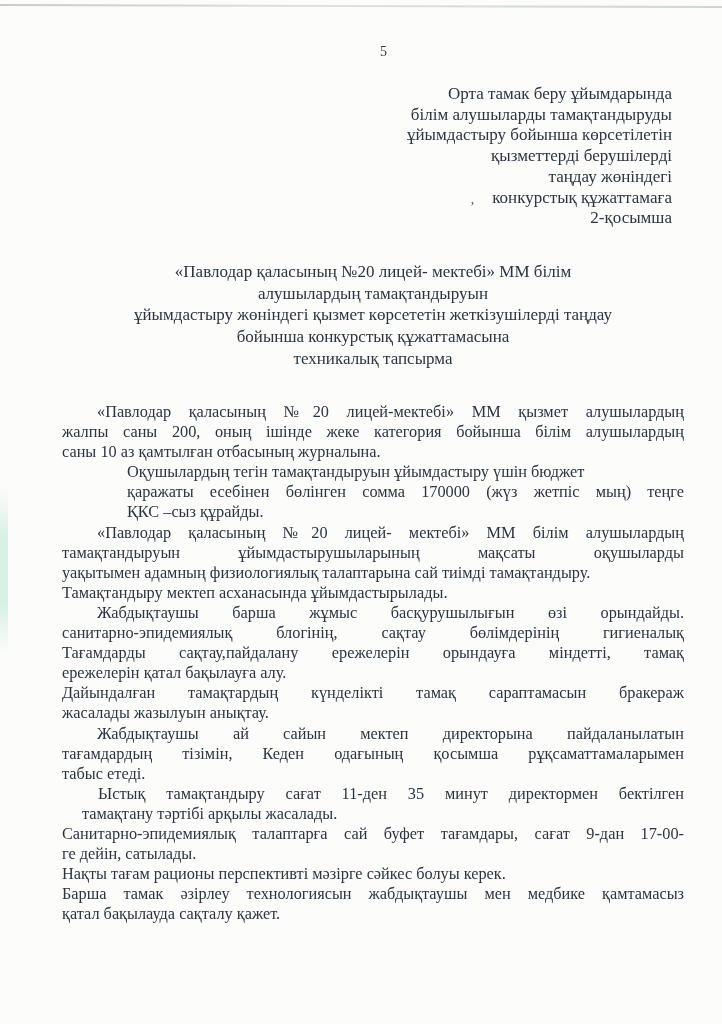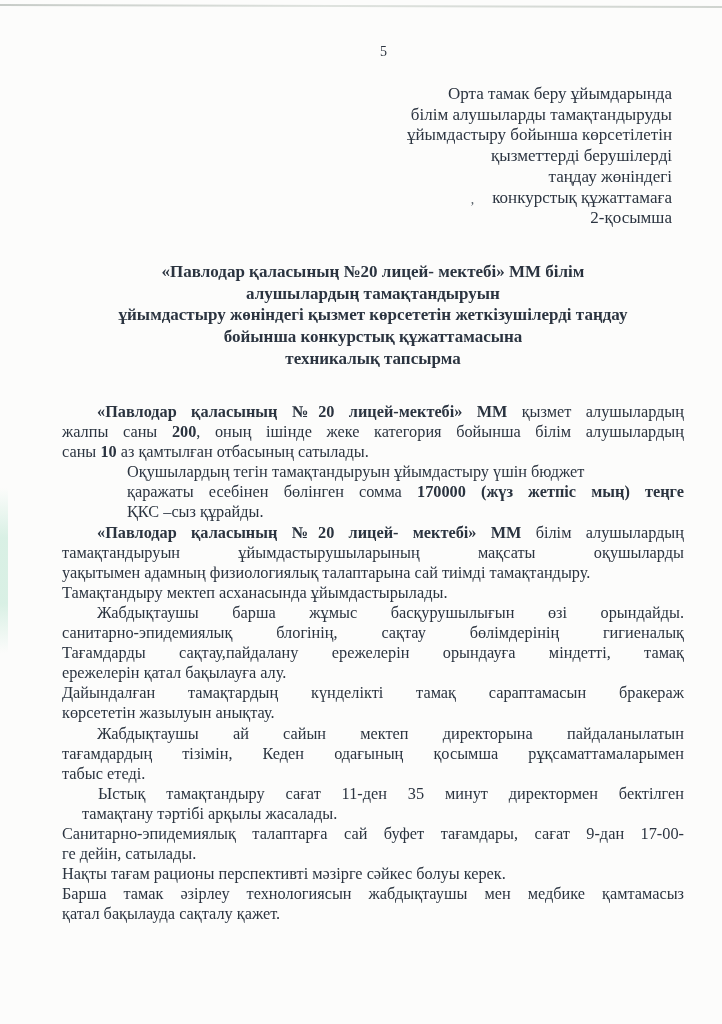--- a/index.html
+++ b/index.html
@@ -38,38 +38,38 @@
     width: 300px;
     font-size: 17px;
     line-height: 20.7px;
     text-align: right;
   }
   .title-block {
     position: absolute;
     top: 261px; left: 62px;
     width: 622px;
     font-size: 17px;
-    font-weight: bold;
+    font-weight: normal;
     line-height: 21.7px;
     text-align: center;
   }
   .body-block {
     position: absolute;
     top: 402px; left: 62px;
     width: 622px;
     font-size: 16.3px;
     line-height: 20.1px;
     text-align: left;
   }
   .line { white-space: normal; }
   .line.just {
     text-align: justify;
     text-align-last: justify;
   }
-  .b { font-weight: bold; }
+  .b { font-weight: normal; }
   .artifact {
     position: absolute;
     left: 470px; top: 200px;
     font-size: 14px;
     color: #555e66;
   }
 </style>
 </head>
 <body>
 
@@ -90,34 +90,34 @@
   <div class="title-block" id="title-block">
       <div class="line">«Павлодар қаласының №20 лицей- мектебі» ММ білім</div>
       <div class="line">алушылардың тамақтандыруын</div>
       <div class="line">ұйымдастыру жөніндегі қызмет көрсететін жеткізушілерді таңдау</div>
       <div class="line">бойынша конкурстық құжаттамасына</div>
       <div class="line">техникалық тапсырма</div>
     </div>
   <div class="body-block" id="body-block">
       <div class="line just" style="margin-left: 35px;"><span class="b">«Павлодар қаласының №20 лицей-мектебі» ММ </span><span class="">қызмет алушылардың</span></div>
       <div class="line just"><span class="">жалпы саны </span><span class="b">200</span><span class="">, оның ішінде жеке категория бойынша білім алушылардың</span></div>
-      <div class="line"><span class="">саны </span><span class="b">10</span><span class=""> аз қамтылған отбасының сатылады.</span></div>
+      <div class="line"><span class="">саны </span><span class="b">10</span><span class=""> аз қамтылған отбасының журналына.</span></div>
       <div class="line" style="margin-left: 65px;"><span class="">Оқушылардың тегін тамақтандыруын ұйымдастыру үшін бюджет</span></div>
       <div class="line just" style="margin-left: 65px;"><span class="">қаражаты есебінен бөлінген сомма </span><span class="b">170000 (жүз жетпіс мың) теңге</span></div>
       <div class="line" style="margin-left: 65px;"><span class="">ҚКС –сыз құрайды.</span></div>
       <div class="line just" style="margin-left: 35px;"><span class="b">«Павлодар қаласының №20 лицей- мектебі» ММ </span><span class="">білім алушылардың</span></div>
       <div class="line just"><span class="">тамақтандыруын ұйымдастырушыларының мақсаты оқушыларды</span></div>
       <div class="line"><span class="">уақытымен адамның физиологиялық талаптарына сай тиімді тамақтандыру.</span></div>
       <div class="line" style=""><span class="">Тамақтандыру мектеп асханасында ұйымдастырылады.</span></div>
       <div class="line just" style="margin-left: 35px;"><span class="">Жабдықтаушы барша жұмыс басқурушылығын өзі орындайды.</span></div>
       <div class="line just"><span class="">санитарно-эпидемиялық блогінің, сақтау бөлімдерінің гигиеналық</span></div>
       <div class="line just"><span class="">Тағамдарды сақтау,пайдалану ережелерін орындауға міндетті, тамақ</span></div>
       <div class="line"><span class="">ережелерін қатал бақылауға алу.</span></div>
       <div class="line just"><span class="">Дайындалған тамақтардың күнделікті тамақ сараптамасын бракераж</span></div>
-      <div class="line"><span class="">көрсететін жазылуын анықтау.</span></div>
+      <div class="line"><span class="">жасалады жазылуын анықтау.</span></div>
       <div class="line just" style="margin-left: 35px;"><span class="">Жабдықтаушы ай сайын мектеп директорына пайдаланылатын</span></div>
       <div class="line just"><span class="">тағамдардың тізімін, Кеден одағының қосымша рұқсаматтамаларымен</span></div>
       <div class="line"><span class="">табыс етеді.</span></div>
       <div class="line just" style="margin-left: 36px;"><span class="">Ыстық тамақтандыру сағат 11-ден 35 минут директормен бектілген</span></div>
       <div class="line" style="margin-left: 20px;"><span class="">тамақтану тәртібі арқылы жасалады.</span></div>
       <div class="line just"><span class="">Санитарно-эпидемиялық талаптарға сай буфет тағамдары, сағат 9-дан 17-00-</span></div>
       <div class="line"><span class="">ге дейін, сатылады.</span></div>
       <div class="line"><span class="">Нақты тағам рационы перспективті мәзірге сәйкес болуы керек.</span></div>
       <div class="line just"><span class="">Барша тамак әзірлеу технологиясын жабдықтаушы мен медбике қамтамасыз</span></div>
       <div class="line"><span class="">қатал бақылауда сақталу қажет.</span></div>

